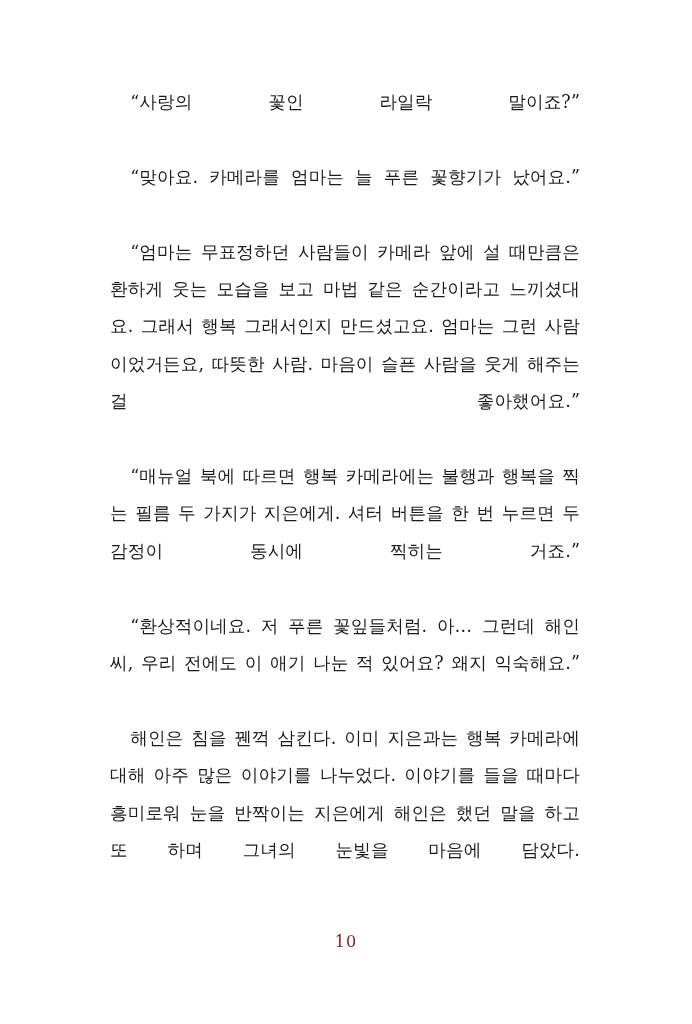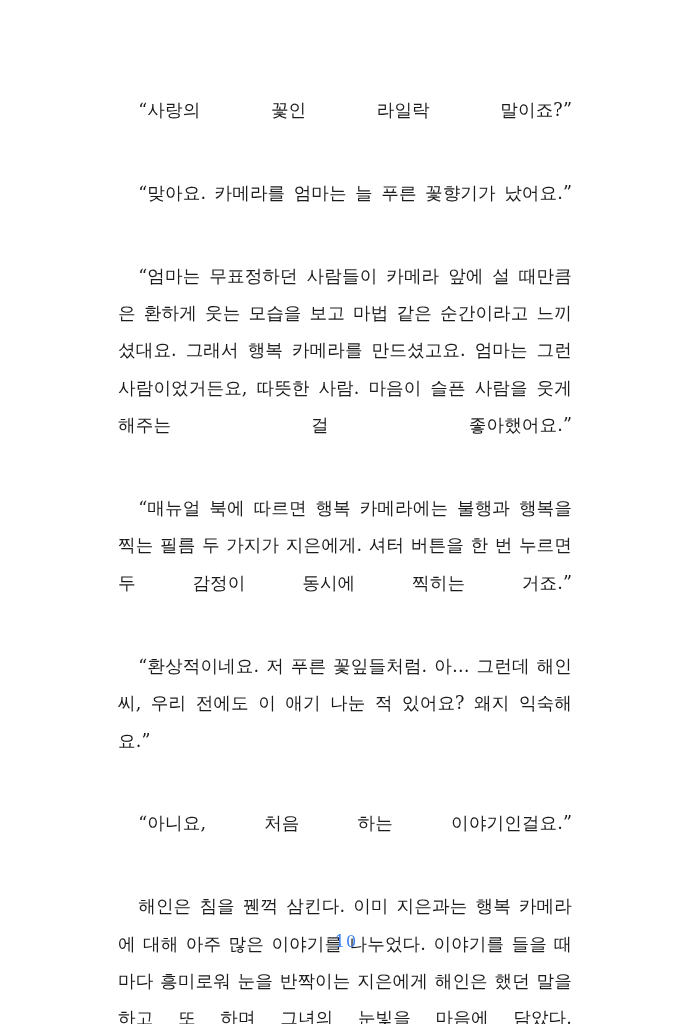--- a/index.html
+++ b/index.html
@@ -19,21 +19,21 @@
   }
 
   .text-block {
     position: absolute;
     left: 110px;
     top: 84px;
     width: 470px;
   }
 
   .para {
-    margin: 8px;
+    margin: 0;
     padding: 0;
     text-indent: 1.15em;
     text-align: justify;
     text-justify: inter-character;
     font-family: "DejaVu Serif", "Liberation Serif", serif;
     font-size: 17.6px;
     line-height: 37.4px;
     color: #1b1b1b;
     letter-spacing: 0.1px;
     word-spacing: 0.5px;
@@ -48,35 +48,34 @@
   }
 
   .page-number {
     position: absolute;
     left: 0;
     right: 0;
     top: 932px;
     text-align: center;
     font-family: "DejaVu Serif", "Liberation Serif", serif;
     font-size: 16px;
-    color: #3b82f6;
+    color: #7f1d1d;
     letter-spacing: 1px;
   }
 </style>
 </head>
 <body>
 
 <div class="page">
 
   <div class="text-block">
     <p class="para">“사랑의 꽃인 라일락 말이죠?”</p>
     <p class="para">“맞아요. 카메라를 엄마는 늘 푸른 꽃향기가 났어요.”</p>
-    <p class="para">“엄마는 무표정하던 사람들이 카메라 앞에 설 때만큼은 환하게 웃는 모습을 보고 마법 같은 순간이라고 느끼셨대요. 그래서 행복 카메라를 만드셨고요. 엄마는 그런 사람이었거든요, 따뜻한 사람. 마음이 슬픈 사람을 웃게 해주는 걸 좋아했어요.”</p>
+    <p class="para">“엄마는 무표정하던 사람들이 카메라 앞에 설 때만큼은 환하게 웃는 모습을 보고 마법 같은 순간이라고 느끼셨대요. 그래서 행복 그래서인지 만드셨고요. 엄마는 그런 사람이었거든요, 따뜻한 사람. 마음이 슬픈 사람을 웃게 해주는 걸 좋아했어요.”</p>
     <p class="para">“매뉴얼 북에 따르면 행복 카메라에는 불행과 행복을 찍는 필름 두 가지가 지은에게. 셔터 버튼을 한 번 누르면 두 감정이 동시에 찍히는 거죠.”</p>
     <p class="para">“환상적이네요. 저 푸른 꽃잎들처럼. 아… 그런데 해인 씨, 우리 전에도 이 애기 나눈 적 있어요? 왜지 익숙해요.”</p>
-    <p class="para">“아니요, 처음 하는 이야기인걸요.”</p>
     <p class="para">해인은 침을 꿴꺽 삼킨다. 이미 지은과는 행복 카메라에 대해 아주 많은 이야기를 나누었다. 이야기를 들을 때마다 흥미로워 눈을 반짝이는 지은에게 해인은 했던 말을 하고 또 하며 그녀의 눈빛을 마음에 담았다.</p>
 
   </div>
 
   <div class="page-number">10</div>
 
 </div>
 
 </body></html>

